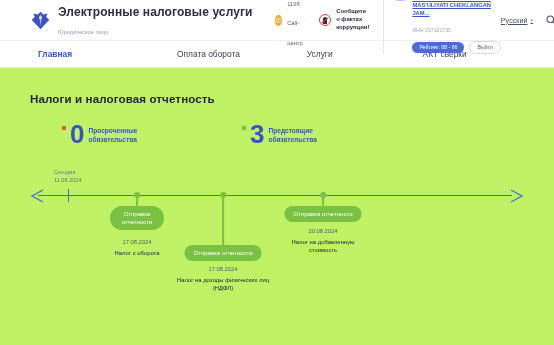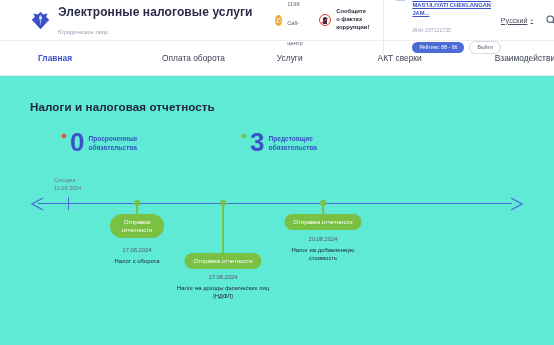--- a/index.html
+++ b/index.html
@@ -86,32 +86,32 @@
     cursor: pointer; white-space: nowrap;
   }
 
   .hdr-right { margin-left: auto; display: flex; align-items: center; gap: 11px; }
   .lang { font-size: 7.2px; color: #4a4f63; text-decoration: underline; display:flex; align-items:center; gap:3px; }
   .chev { font-size: 5px; color: #8b90a3; text-decoration: none; }
   .icon-btn { width: 13px; height: 13px; display: flex; align-items: center; justify-content: center; cursor: pointer; }
 
   
   .mainnav {
-    height: 36px; background: #ffffff;
+    height: 28px; background: #ffffff;
     border-top: 1px solid #edeef3;
     border-bottom: 1px solid #e9eaf0;
-    display: flex; align-items: center;
+    display: flex; align-items: center; gap: 15px;
   }
   .nav-item {
     font-size: 8.4px; color: #3c4154; cursor: pointer; white-space: nowrap;
   }
   .nav-item.active { color: #3a52c6; font-weight: bold; }
 
   
-  .content { padding: 0 30px; background: #5eead4; height: 277px; position: relative; }
+  .content { padding: 0 30px; background: #bef264; height: 277px; position: relative; }
   .sec-title {
     font-size: 11.6px; font-weight: bold; color: #23263a;
     padding-top: 24px; letter-spacing: .1px;
   }
 
   
   .stats { position: relative; height: 42px; margin-top: 18px; }
   .stat { position: absolute; display: flex; align-items: flex-start; gap: 4px; }
   .stat-dot { width: 4px; height: 4px; margin-top: 3px; flex: 0 0 auto; }
   .stat-num { font-size: 26px; font-weight: bold; color: #3a52c6; line-height: .86; }

